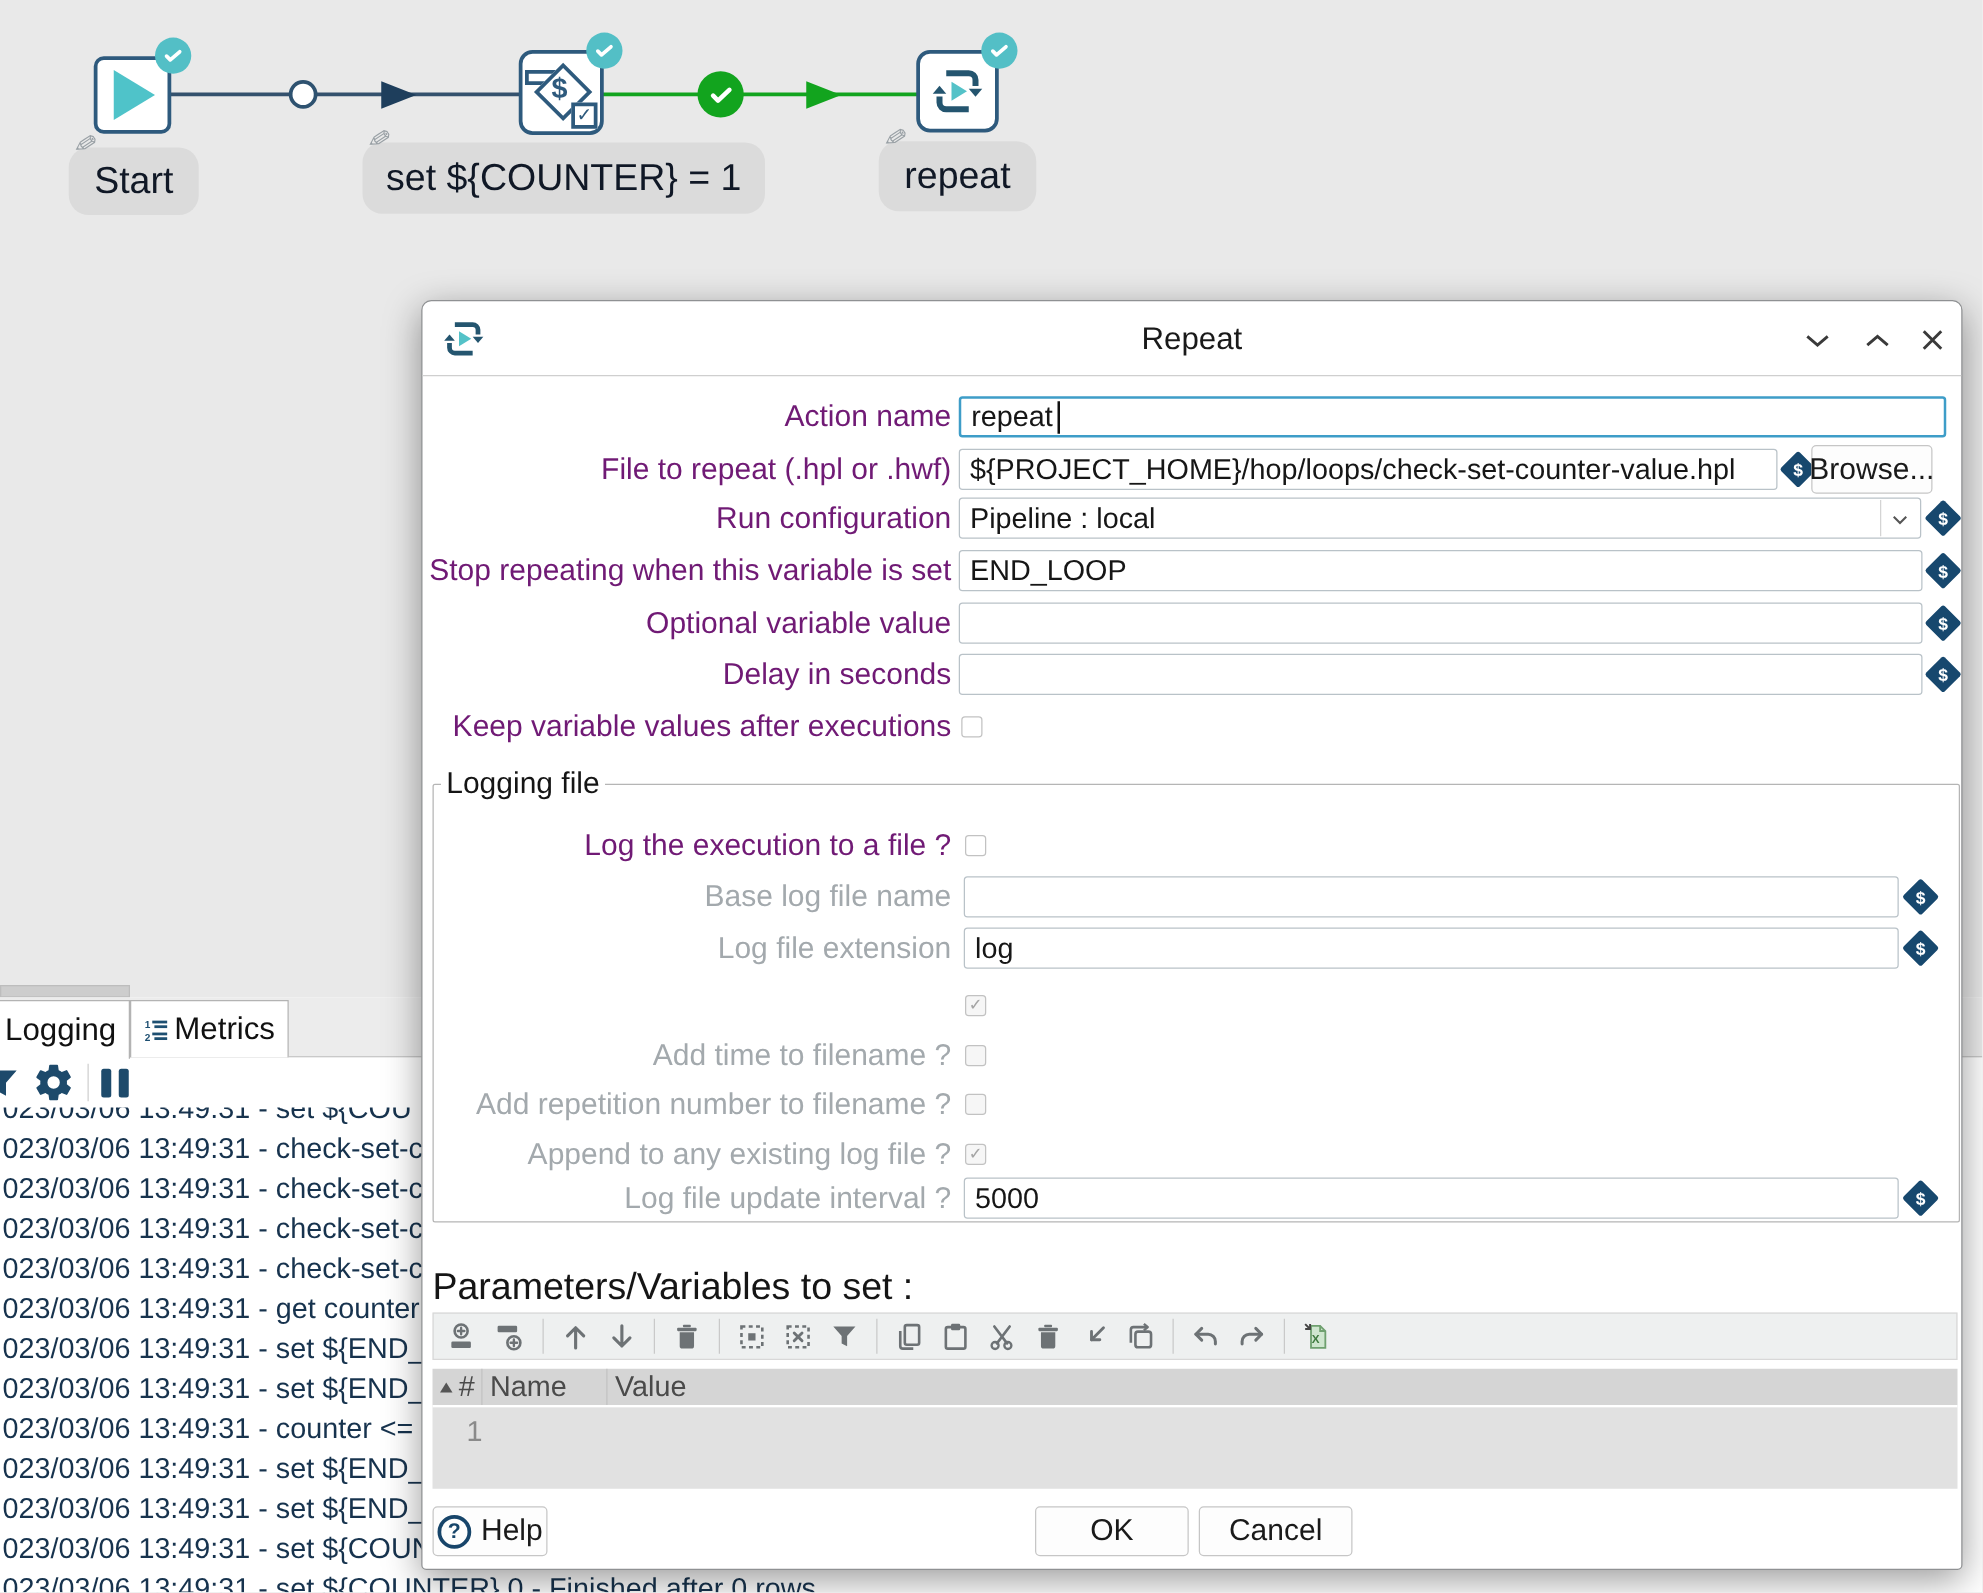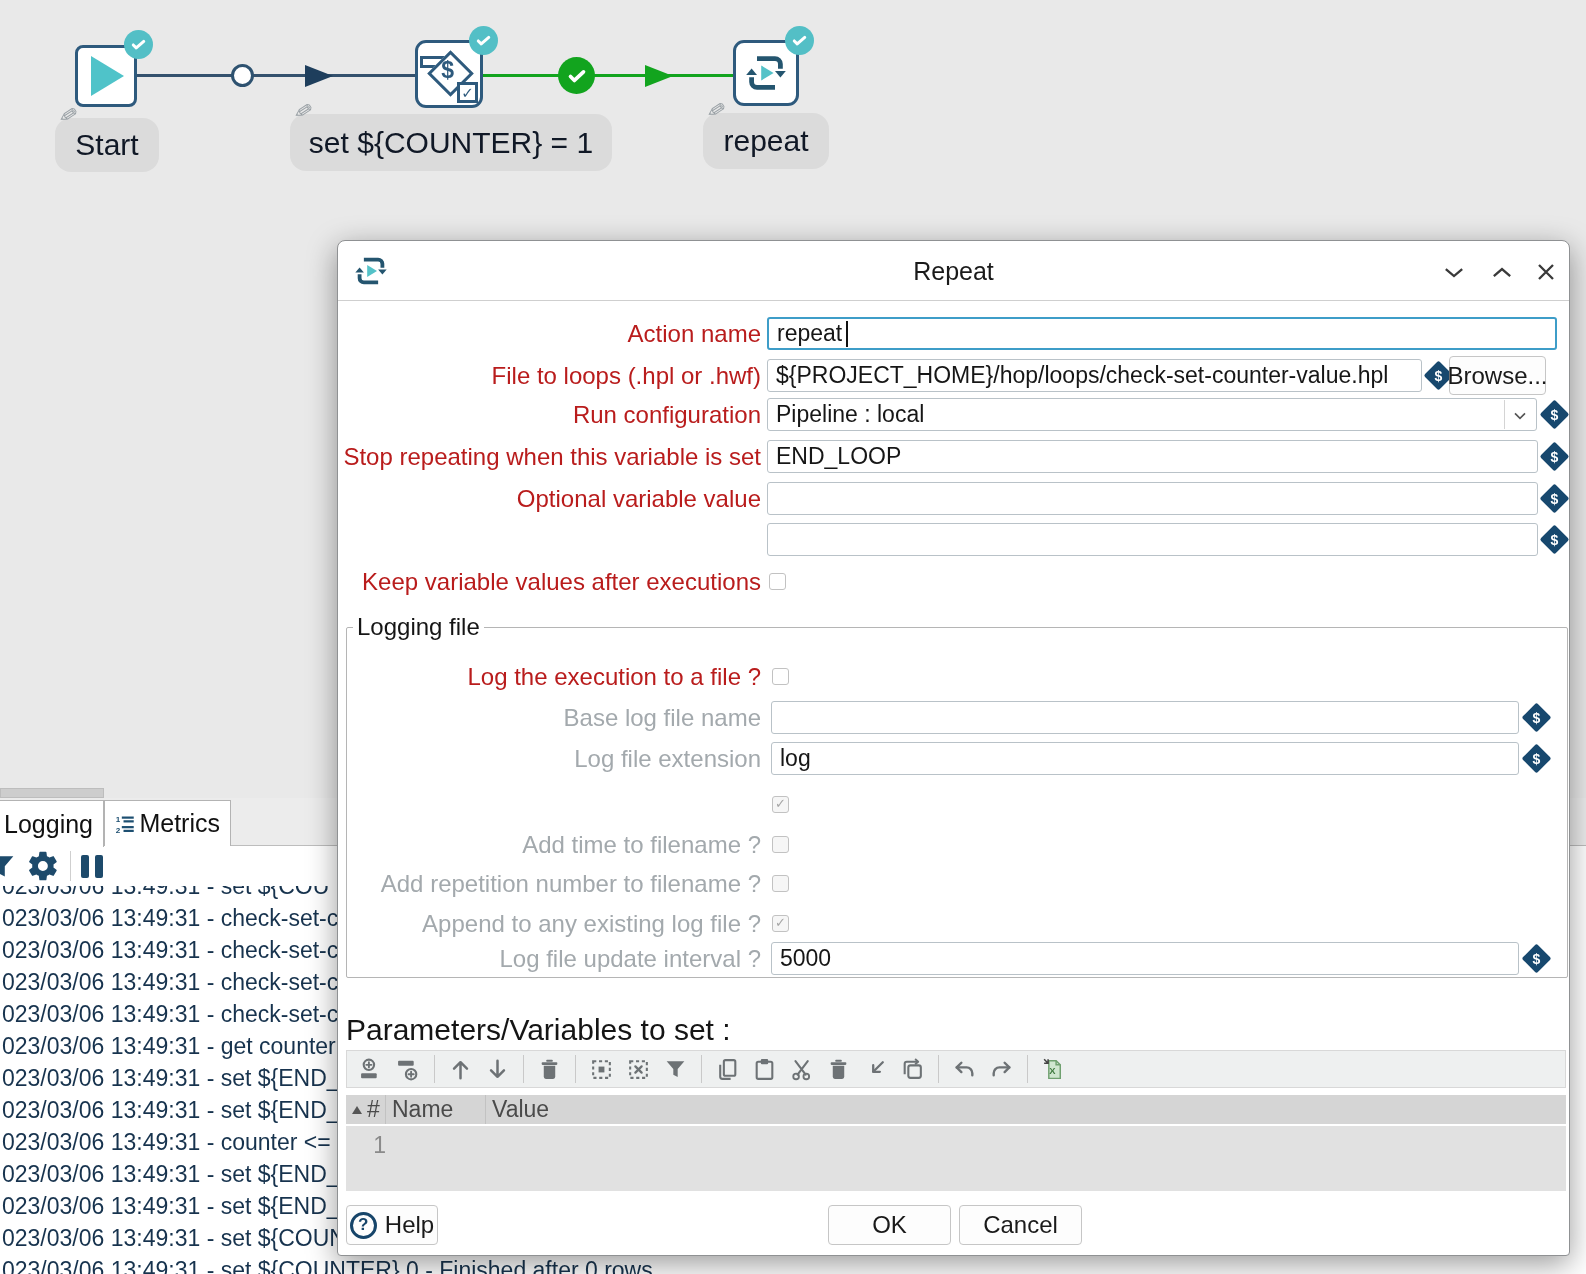--- a/index.html
+++ b/index.html
@@ -39,21 +39,21 @@
   #log-area{position:absolute;left:0;top:88px;width:1586px;height:388px;overflow:hidden;}
   .log-line{font-size:23px;color:#17334e;line-height:32px;white-space:nowrap;padding-left:2px;}
   .log-line:first-child{margin-top:-16px;}
   
   #dialog{position:absolute;left:337px;top:240px;width:1233px;height:1016px;background:#fff;z-index:10;
           border:1px solid #8f9193;border-radius:8px 8px 4px 4px;
           box-shadow:0 8px 30px rgba(0,0,0,.4);box-sizing:border-box;}
   .titlebar{position:absolute;left:0;top:0;width:100%;height:60px;border-bottom:1px solid #cfcfcf;box-sizing:border-box;}
   .title{position:absolute;left:0;top:16px;width:100%;text-align:center;font-size:25px;color:#1a1a1a;}
   .winbtn{position:absolute;top:17px;width:28px;height:28px;cursor:pointer;}
-  .dlabel{position:absolute;left:3px;width:420px;text-align:right;font-size:24px;color:#b91c1c;line-height:33px;white-space:nowrap;}
+  .dlabel{position:absolute;left:3px;width:420px;text-align:right;font-size:24px;color:#701a75;line-height:33px;white-space:nowrap;}
   .dlabel.dis{color:#a3a9ad;}
   .fld{position:absolute;height:33px;border:1px solid #b9c2c8;border-radius:3px;background:#fff;box-sizing:border-box;
        font-family:"Liberation Sans","DejaVu Sans",sans-serif;font-size:23px;color:#161616;padding:0 8px;}
   .fld.focus{border:2px solid #3e9dc8;}
   div.fld{display:flex;align-items:center;}
   .varicon{position:absolute;width:21px;height:21px;background:#17486e;transform:rotate(45deg);border-radius:2px;
            display:flex;align-items:center;justify-content:center;}
   .varicon span{transform:rotate(-45deg);color:#fff;font-size:14px;font-weight:bold;}
   .cb{position:absolute;width:17px;height:17px;border:1px solid #c2c2c2;border-radius:3px;background:#fff;box-sizing:border-box;
       font-size:13px;line-height:14px;text-align:center;color:#a5a5a5;}
@@ -229,21 +229,21 @@
         <svg viewBox="0 0 24 24" width="28" height="28">
             <path d="M6 6l12 12M18 6 6 18" fill="none" stroke="#3a3a3a" stroke-width="2"></path>
           </svg>
       </span>
     </div>
 
     <div class="dlabel" style="top:76px;">Action name</div>
     <input class="fld focus" style="left: 429px; top: 76px; width: 790px;" value="repeat">
     <span class="cursorbar" style="left:508px;top:80px;height:26px;"></span>
 
-    <div class="dlabel" style="top:118px;">File to loops (.hpl or .hwf)</div>
+    <div class="dlabel" style="top:118px;">File to repeat (.hpl or .hwf)</div>
     <input class="fld" style="left: 429px; top: 118px; width: 655px;" value="${PROJECT_HOME}/hop/loops/check-set-counter-value.hpl">
     <span class="varicon" style="left:1090px;top:124px;">
         <span>$</span>
       </span>
     <div class="btn" style="left:1111px;top:115px;width:97px;height:39px;">
       <span>Browse...</span>
     </div>
 
     <div class="dlabel" style="top:157px;">Run configuration</div>
     <div class="fld" style="left:429px;top:157px;width:770px;">
@@ -263,20 +263,21 @@
     <span class="varicon" style="left:1206px;top:205px;">
         <span>$</span>
       </span>
 
     <div class="dlabel" style="top:241px;">Optional variable value</div>
     <input class="fld" style="left: 429px; top: 241px; width: 771px;" value="">
     <span class="varicon" style="left:1206px;top:247px;">
         <span>$</span>
       </span>
 
+    <div class="dlabel" style="top:282px;">Delay in seconds</div>
     <input class="fld" style="left: 429px; top: 282px; width: 771px;" value="">
     <span class="varicon" style="left:1206px;top:288px;">
         <span>$</span>
       </span>
 
     <div class="dlabel" style="top:324px;">Keep variable values after executions</div>
     <span class="cb" style="left:431px;top:332px;"></span>
 
     <fieldset style="left:8px;top:372px;width:1220px;height:363px;">
       <legend>Logging file</legend>

